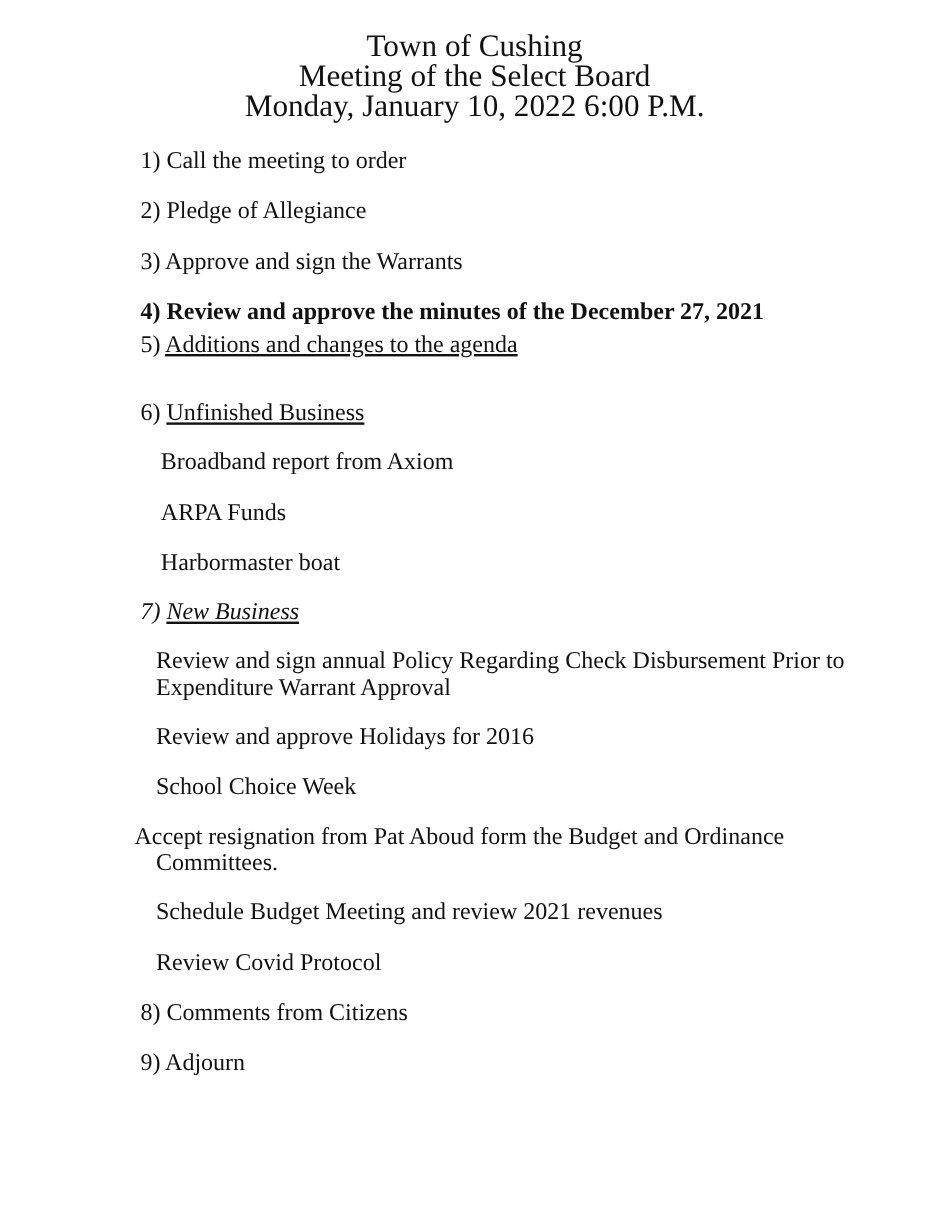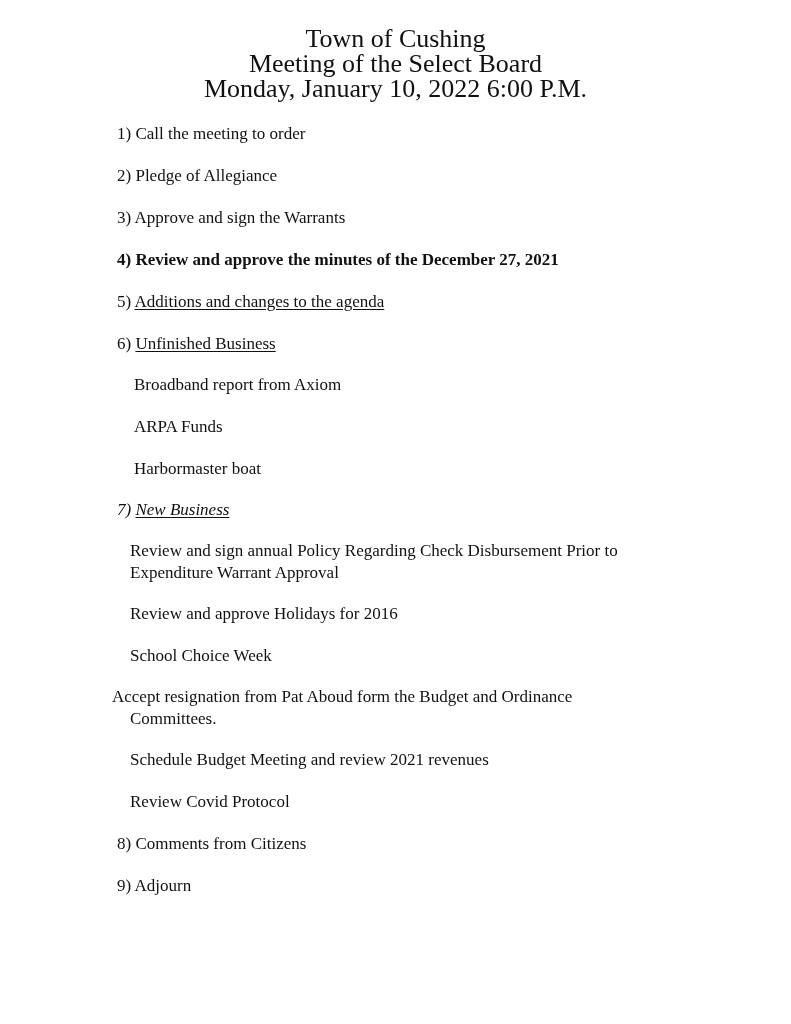--- a/index.html
+++ b/index.html
@@ -1,19 +1,19 @@
 <!DOCTYPE html>
 <html><head>
 <meta charset="utf-8">
 <style>
   html, body { margin:0; padding:0; background:#ffffff; }
   body { width:791px; height:1024px; position:relative; overflow:hidden;
          font-family:"Liberation Serif", "DejaVu Serif", serif; color:#111; }
   .title { position:absolute; left:0; width:791px; text-align:center; font-size:26px; line-height:24px; }
-  .line { position:absolute; font-size:17px; line-height:22px; white-space:nowrap; }
+  .line { position:absolute; font-size:20px; line-height:22px; white-space:nowrap; }
   .u { text-decoration:underline; text-underline-offset:2px; }
 </style>
 </head>
 <body>
 
 <div>
   <div class="title" style="top:27px;">Town of Cushing</div>
   <div class="title" style="top:52px;">Meeting of the Select Board</div>
   <div class="title" style="top:77px;">Monday, January 10, 2022 6:00 P.M.</div>
 </div>
@@ -28,21 +28,21 @@
     <span>Pledge of Allegiance</span>
   </div>
   <div class="line" style="left:117px; top:207px;">
     <span>3)</span>
     <span>Approve and sign the Warrants</span>
   </div>
   <div class="line" style="left:117px; top:249px;font-weight:bold;">
     <span>4)</span>
     <span>Review and approve the minutes of the December 27, 2021</span>
   </div>
-  <div class="line" style="left:117px; top:291px;">
+  <div class="line" style="left:117px; top:276px;">
     <span>5)</span>
     <span class="u">Additions and changes to the agenda</span>
   </div>
   <div class="line" style="left:117px; top:333px;">
     <span>6)</span>
     <span class="u">Unfinished Business</span>
   </div>
   <div class="line" style="left:134px; top:374px;">Broadband report from Axiom</div>
   <div class="line" style="left:134px; top:416px;font-family:Liberation Serif, serif;">ARPA Funds</div>
   <div class="line" style="left:134px; top:458px;text-align:center;">Harbormaster boat</div>

